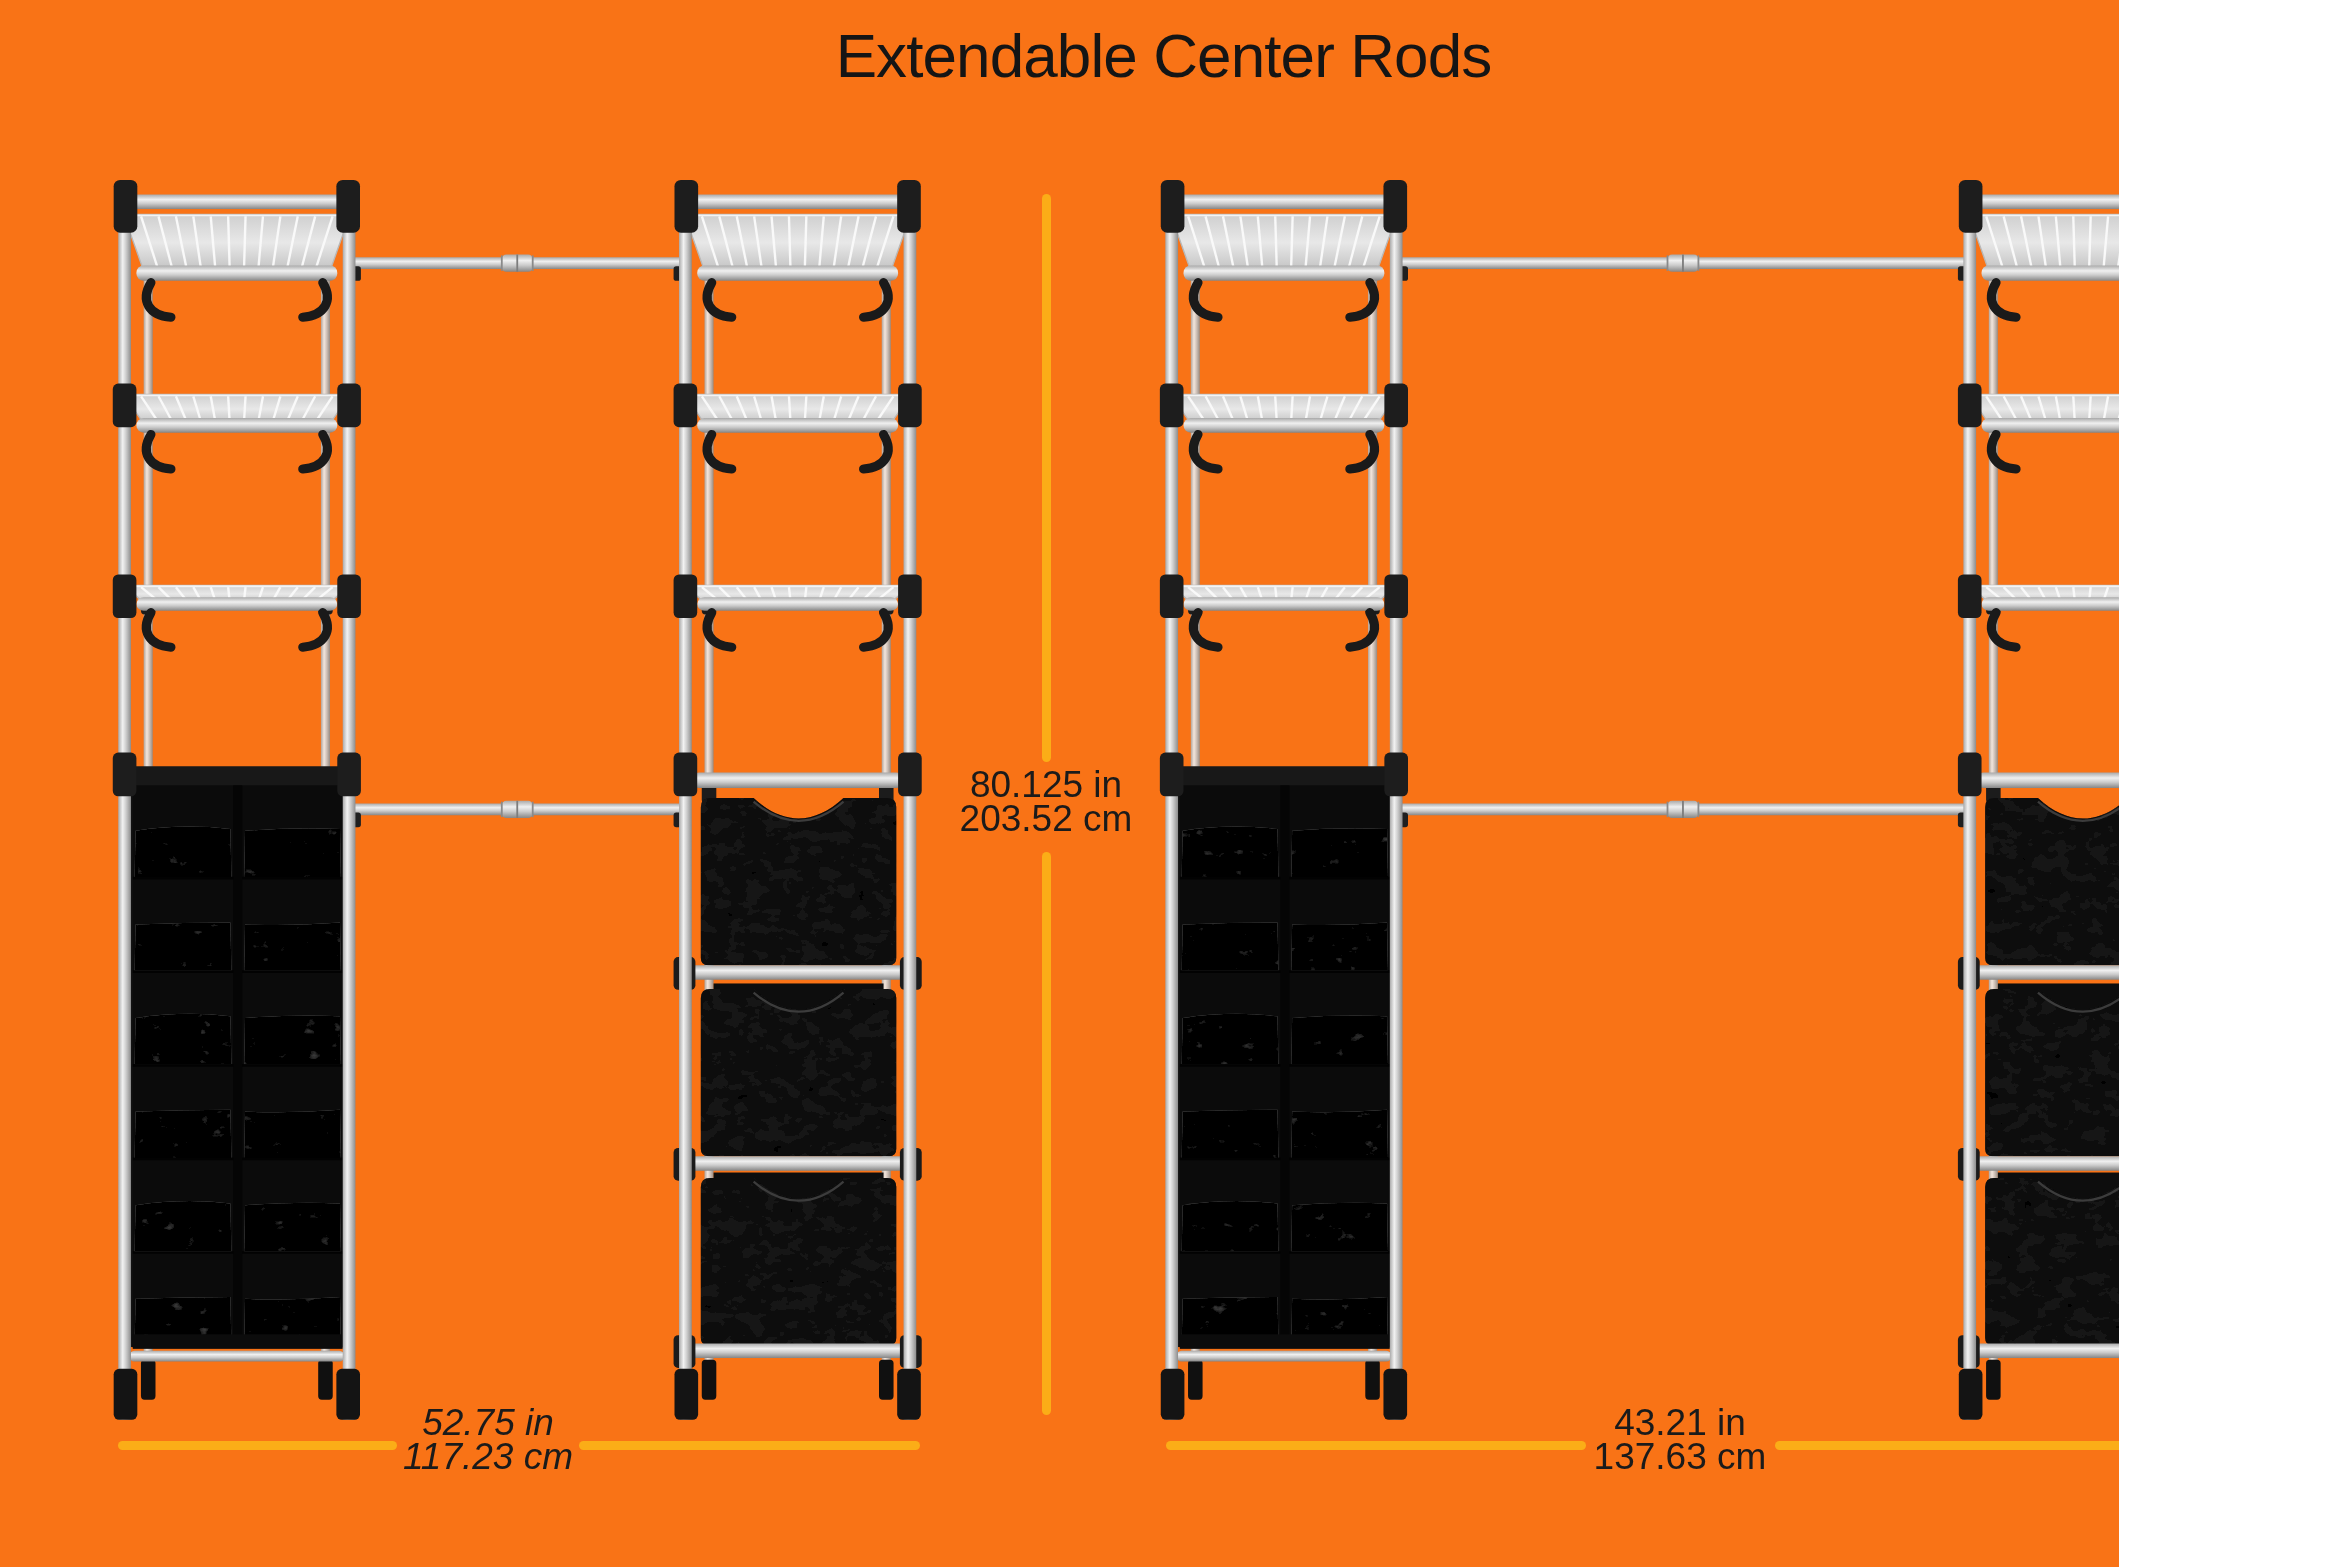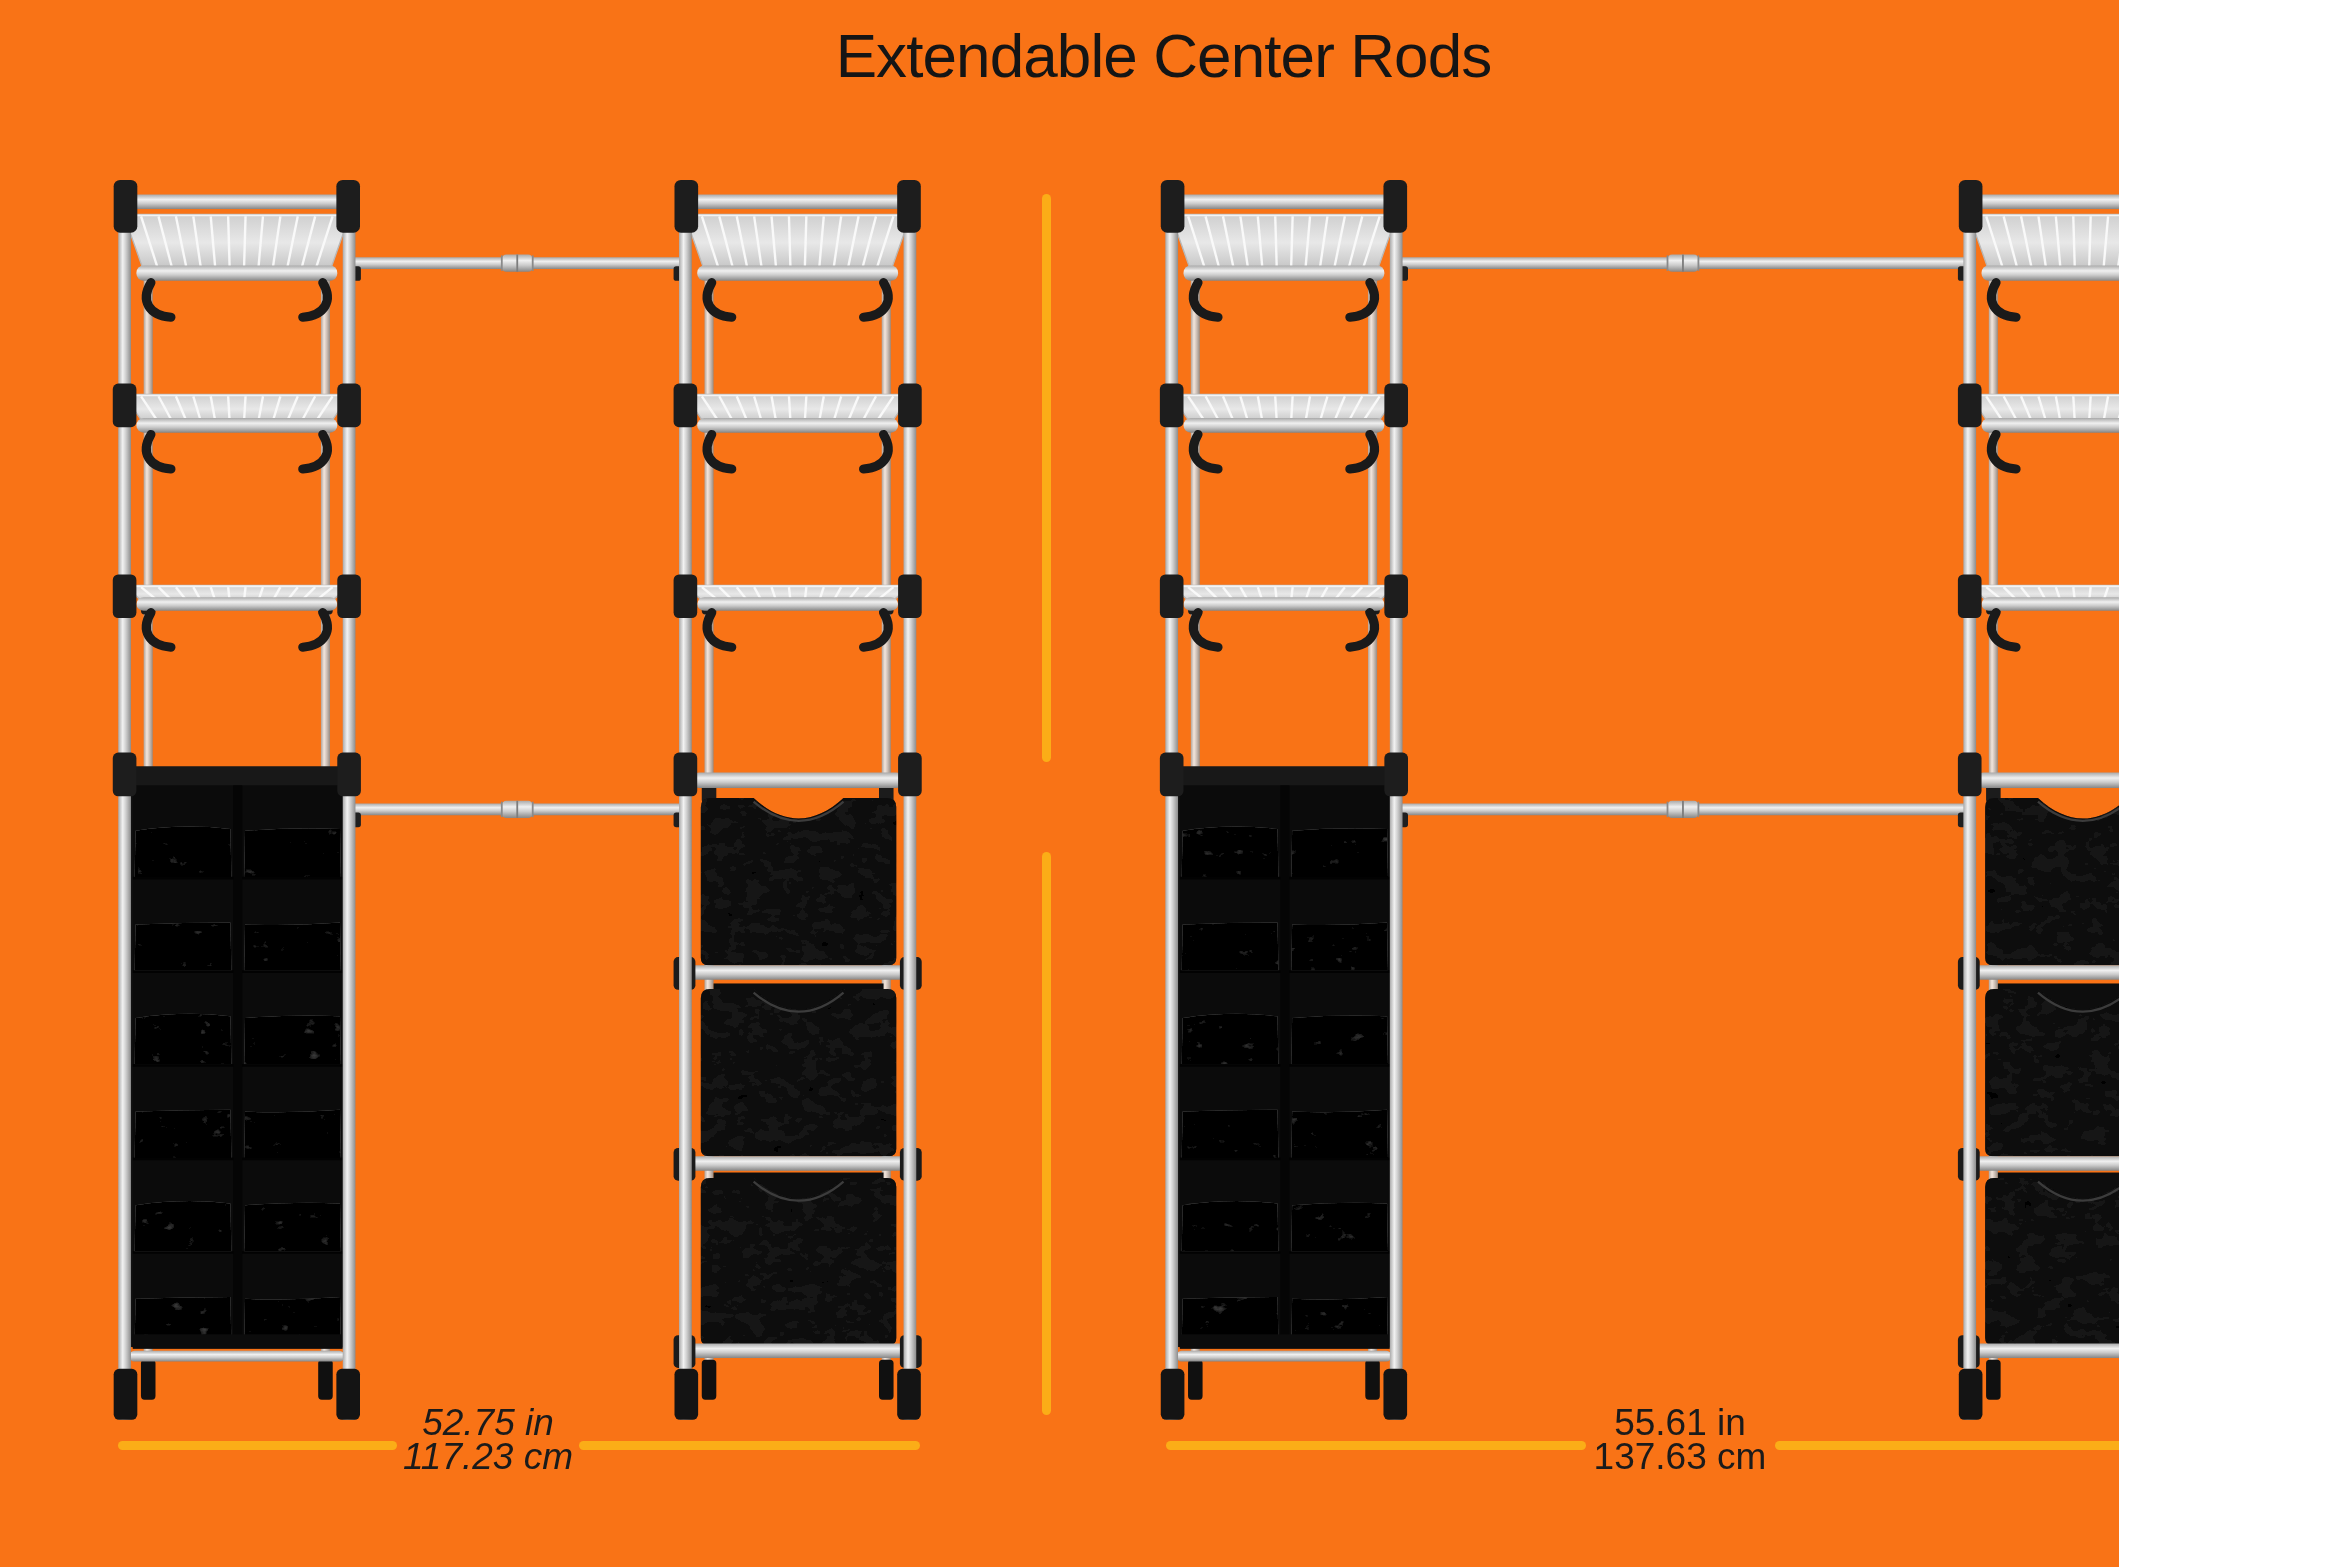--- a/index.html
+++ b/index.html
@@ -533,22 +533,26 @@
 
   <div class="dim-seg" style="left:118px;top:1441px;width:279px;"></div>
   <div class="dim-seg" style="left:579px;top:1441px;width:341px;"></div>
 
   <div class="dim-seg" style="left:1166px;top:1441px;width:420px;"></div>
   <div class="dim-seg" style="left:1775px;top:1441px;width:433px;"></div>
 
   <div class="dim-seg vert" style="left:1042px;top:194px;height:568px;"></div>
   <div class="dim-seg vert" style="left:1042px;top:852px;height:563px;"></div>
 
+  <div class="dim-label" style="left:855px;top:768px;">
+    <div>80.125 in</div>
+    <div>203.52 cm</div>
+  </div>
   <div class="dim-label" style="left:297px;top:1406px;font-style:italic;">
     <div>52.75 in</div>
     <div>117.23 cm</div>
   </div>
   <div class="dim-label" style="left:1489px;top:1406px;">
-    <div>55.61 in</div>
+    <div>43.21 in</div>
     <div>137.63 cm</div>
   </div>
 </div>
 
 
 </body></html>

